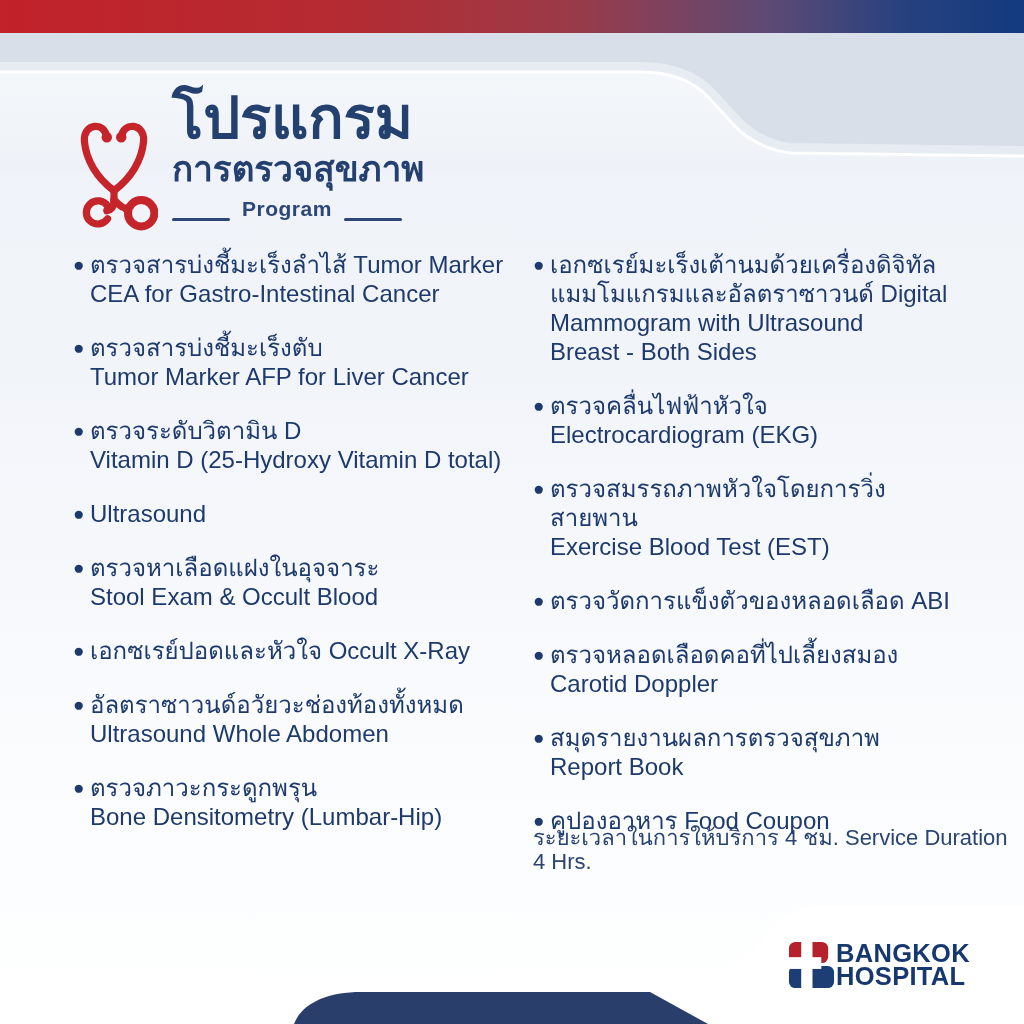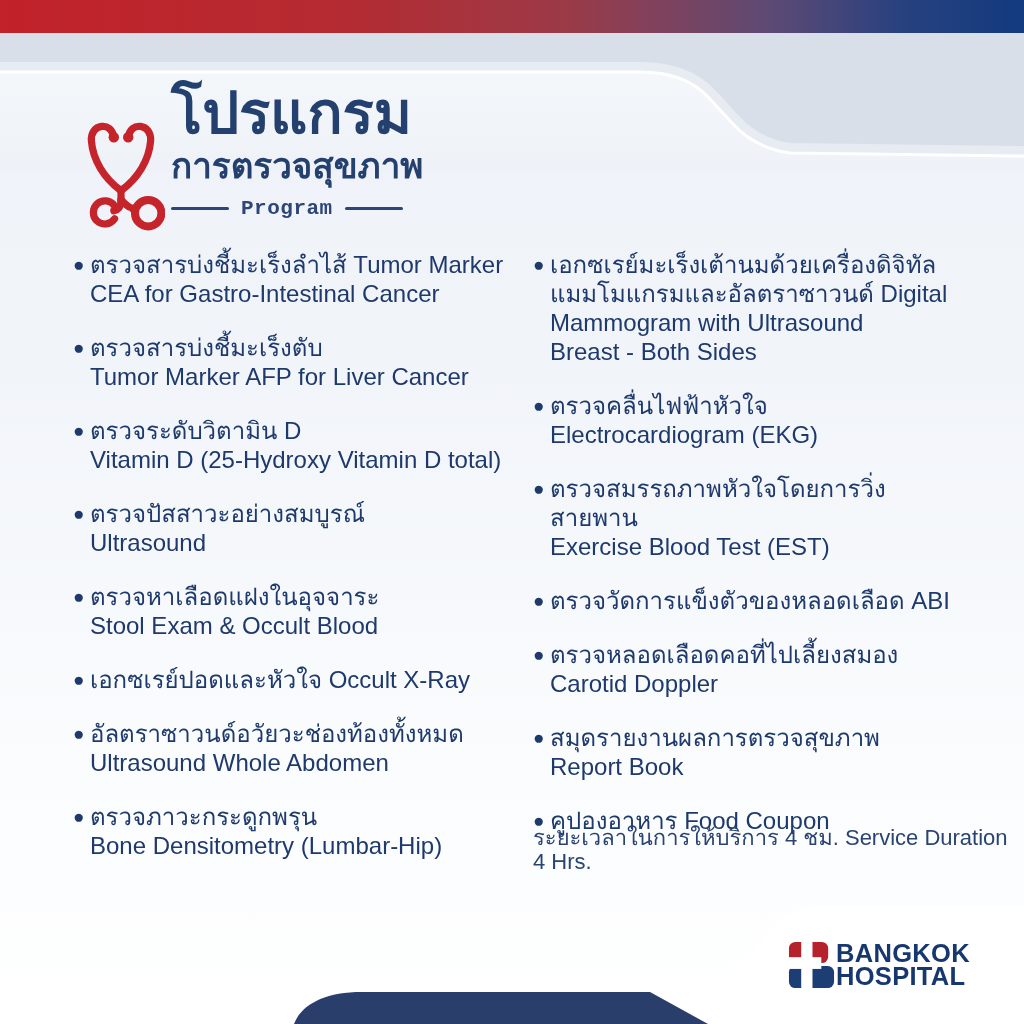--- a/index.html
+++ b/index.html
@@ -4,25 +4,25 @@
 <style>
   html,body{margin:0;padding:0;}
   body{width:1024px;height:1024px;font-family:"Liberation Sans","DejaVu Sans",sans-serif;}
   .poster{position:relative;width:1024px;height:1024px;overflow:hidden;
     background:linear-gradient(180deg,#eef1f7 0%,#f1f4f9 35%,#f9fbfd 70%,#ffffff 100%);
     color:#1e3a6c;}
   .decor-top{position:absolute;top:0;left:0;z-index:0;display:block;}
   .decor-bottom{position:absolute;bottom:0;left:0;z-index:1;display:block;}
 
   
-  .brand{position:absolute;left:77px;top:88px;display:flex;align-items:flex-start;gap:6px;z-index:2;font-family:Liberation Mono, monospace;}
+  .brand{position:absolute;left:70px;top:88px;display:flex;align-items:flex-start;gap:14px;z-index:2;}
   .steth{margin-top:8px;}
   .brand-text h1{margin:0;font-size:58px;line-height:1.02;font-weight:700;color:#23406f;letter-spacing:0;}
   .brand-text h2{margin:4px 0 0;font-size:35px;line-height:1.05;font-weight:700;color:#23406f;}
-  .program-row{display:flex;align-items:center;gap:12px;margin-top:9px;color:#2c4677;}
+  .program-row{display:flex;align-items:flex-end;gap:12px;margin-top:9px;color:#2c4677;}
   .dash{height:3px;width:58px;background:#2c4677;border-radius:2px;}
   .program-label{font-size:21px;font-weight:700;letter-spacing:.5px;}
 
   
   .content{position:absolute;top:250px;left:73px;display:flex;z-index:2;}
   .col{width:460px;}
   .col.right{width:440px;}
   .item{display:flex;margin-bottom:25px;}
   .bullet{flex:0 0 17px;font-size:19px;line-height:29px;color:#1e3a6c;}
   .lines{flex:1;}
@@ -110,21 +110,20 @@
     <span class="bullet">●</span>
     <div class="lines">
             <div class="line">ตรวจระดับวิตามิน D</div>
             <div class="line">Vitamin D (25-Hydroxy Vitamin D total)</div>
           </div>
   </div>
 
   <div class="item">
     <span class="bullet">●</span>
     <div class="lines">
-            <div class="line">ตรวจปัสสาวะอย่างสมบูรณ์</div>
             <div class="line">Ultrasound</div>
           </div>
   </div>
 
   <div class="item">
     <span class="bullet">●</span>
     <div class="lines">
             <div class="line">ตรวจหาเลือดแฝงในอุจจาระ</div>
             <div class="line">Stool Exam &amp; Occult Blood</div>
           </div>

